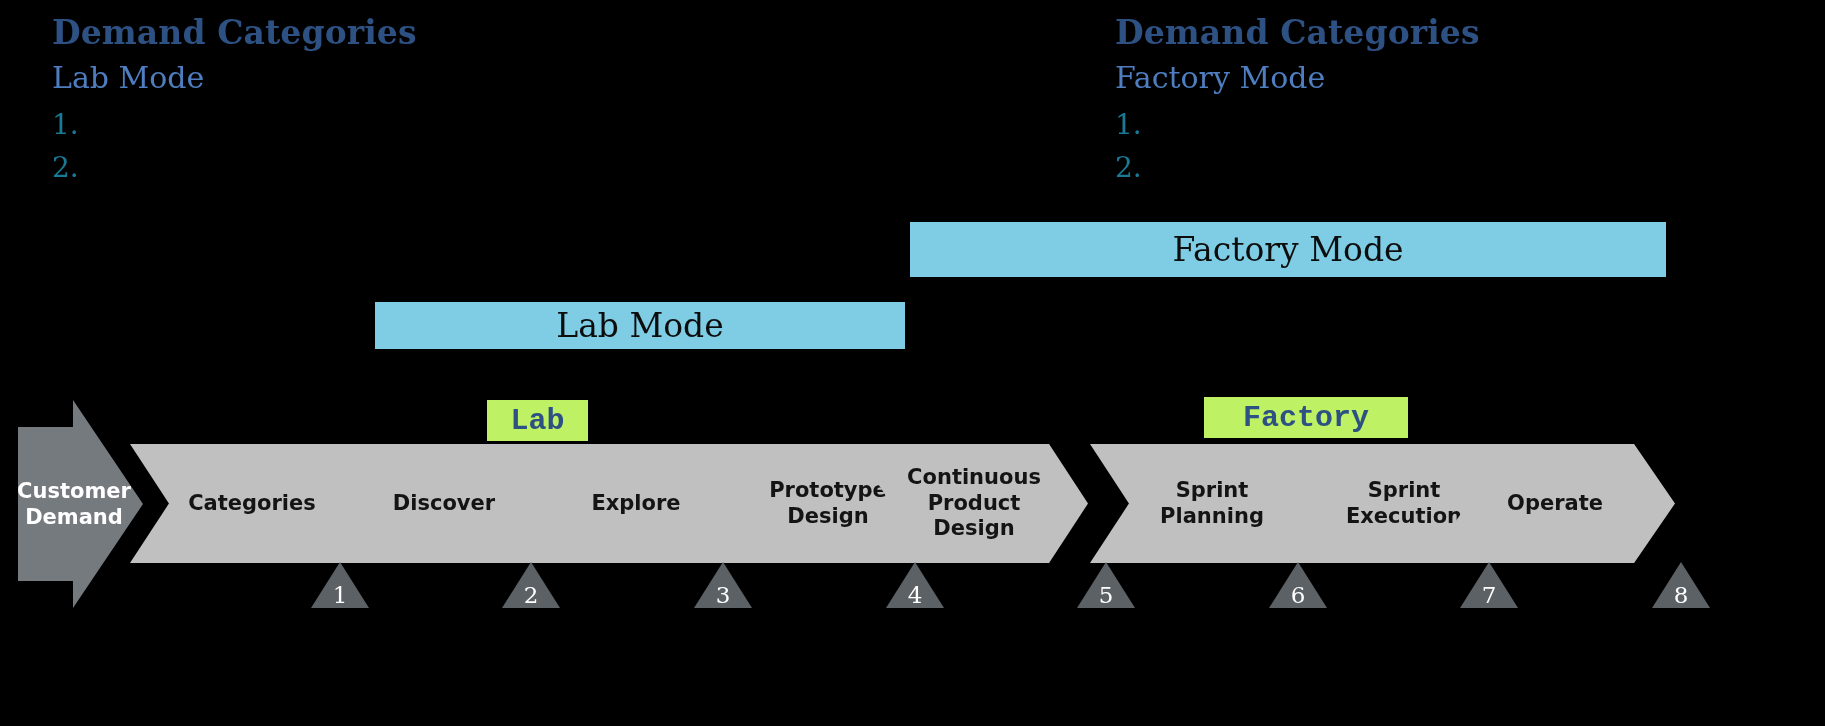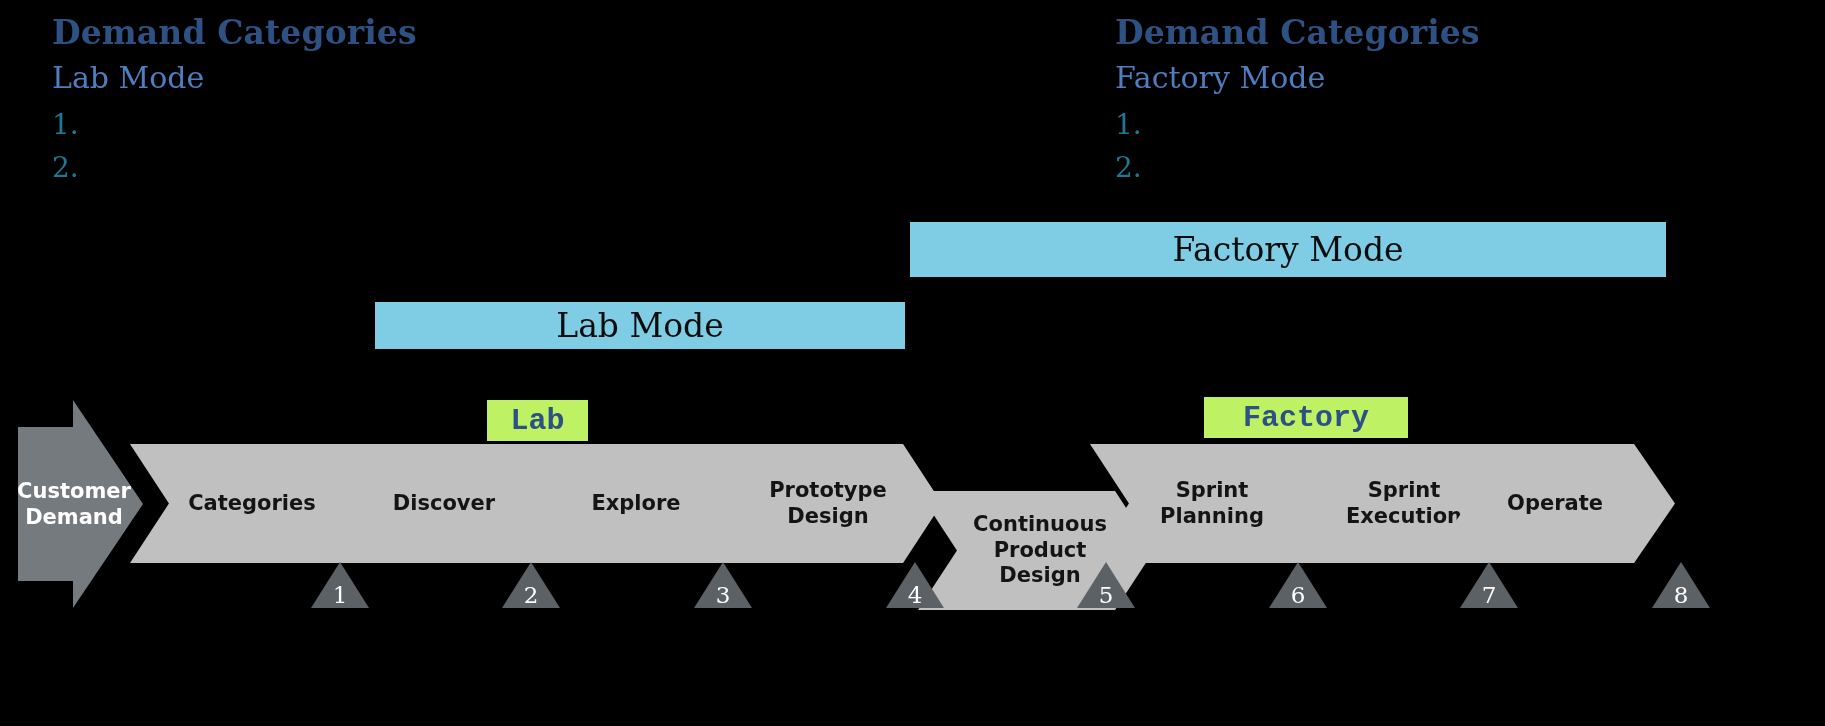--- a/index.html
+++ b/index.html
@@ -240,21 +240,21 @@
       <div class="chev" style="left: 322px; width: 236px;">
         <div class="chev-txt">Discover</div>
       </div>
       <div class="chev" style="left: 514px; width: 236px;">
         <div class="chev-txt">Explore</div>
       </div>
       <div class="chev" style="left: 706px; width: 236px;">
         <div class="chev-txt">Prototype
 Design</div>
       </div>
-      <div class="chev" style="left: 918px; width: 236px; margin-top: 47px;">
+      <div class="chev" style="left: 852px; width: 236px;">
         <div class="chev-txt">Continuous
 Product
 Design</div>
       </div>
       <div class="chev" style="left: 1090px; width: 236px;">
         <div class="chev-txt">Sprint
 Planning</div>
       </div>
       <div class="chev" style="left: 1282px; width: 236px;">
         <div class="chev-txt">Sprint

